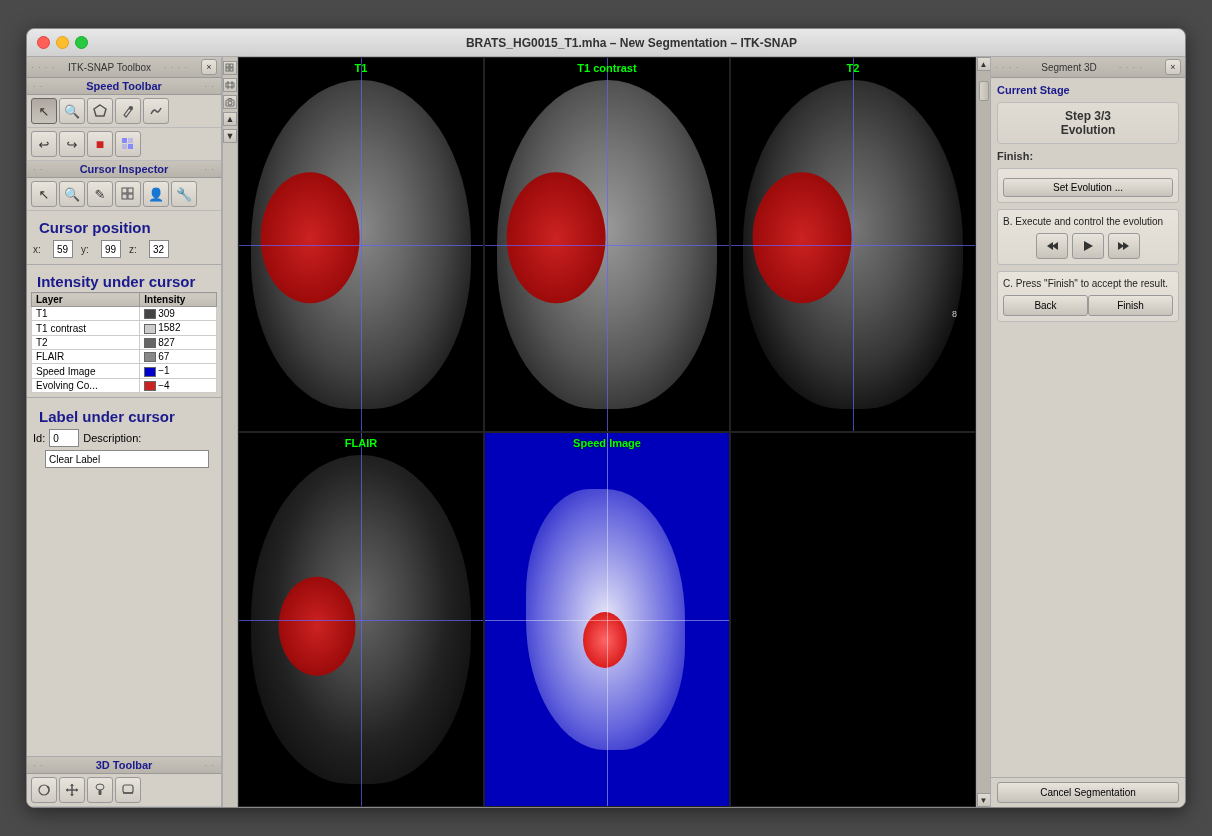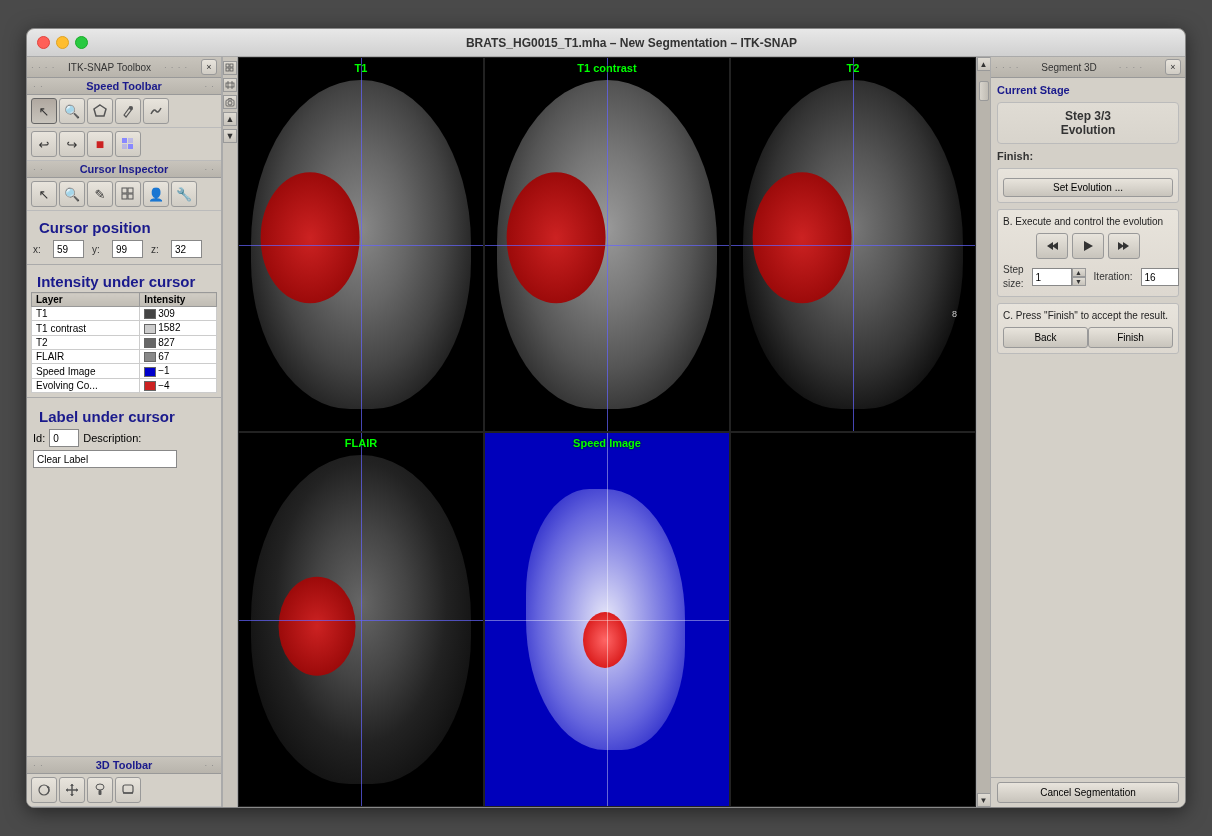--- a/index.html
+++ b/index.html
@@ -90,21 +90,21 @@
     }
     .tool-btn.active { background: linear-gradient(to bottom, #b0a8a0, #c8c4bc); border-color: #666; }
     .section-title {
       font-weight: bold; color: #1a1a8c; font-size: 15px;
       padding: 4px 6px 2px;
     }
     .cursor-pos-section { padding: 4px 6px; }
     .pos-row { display: flex; gap: 8px; align-items: center; margin-top: 2px; }
     .pos-label { font-size: 10px; color: #333; width: 12px; }
     .pos-input {
-      width: 31px; height: 18px;
+      width: 20px; height: 18px;
       border: 1px solid #888; background: white;
       font-size: 10px; padding: 1px 3px;
     }
     .intensity-section { padding: 2px 4px; }
     .intensity-table {
       width: 100%;
       border-collapse: collapse;
       font-size: 10px;
     }
     .intensity-table th {
@@ -561,21 +561,21 @@
       <div class="separator"></div>
 
       <div class="label-section">
         <div class="section-title">Label under cursor</div>
         <div class="label-row">
           <span>Id:</span>
           <input class="label-input-sm" value="0" readonly="" style="">
           <span>Description:</span>
         </div>
         <div style="margin-top:3px;">
-          <input class="label-input-lg" value="Clear Label" style="width: 144px;" readonly="">
+          <input class="label-input-lg" value="Clear Label" style="width: 164px; margin-left: 12px;" readonly="">
         </div>
       </div>
 
       <div class="spacer"></div>
 
       <div class="toolbar-3d-section">
         <div class="panel-header">
           <span class="grip-dots">· ·</span>
           <span class="panel-header-title">3D Toolbar</span>
           <span class="grip-dots">· ·</span>
@@ -753,32 +753,20 @@
                   <polygon points="3,2 3,12 12,7" fill="#333"></polygon>
                 </svg>
             </div>
             <div class="evo-btn" title="Fast Forward">
               <svg width="14" height="14" viewBox="0 0 14 14">
                   <polygon points="1,3 7,7 1,11" fill="#333"></polygon>
                   <polygon points="6,3 12,7 6,11" fill="#333"></polygon>
                 </svg>
             </div>
           </div>
-          <div class="step-iter-row">
-            <span class="step-iter-label">Step size:</span>
-            <div class="spinner-wrap">
-              <input class="step-iter-input" value="1" style="">
-              <div style="display:flex;flex-direction:column;">
-                <div class="spinner-btn">▲</div>
-                <div class="spinner-btn">▼</div>
-              </div>
-            </div>
-            <span class="step-iter-label">Iteration:</span>
-            <input class="step-iter-input" style="width: 38px;" value="16">
-          </div>
         </div>
 
         <div class="action-group">
           <p>C. Press "Finish" to accept the result.</p>
           <div class="finish-row">
             <button class="finish-btn">Back</button>
             <button class="finish-btn">Finish</button>
           </div>
         </div>
 

